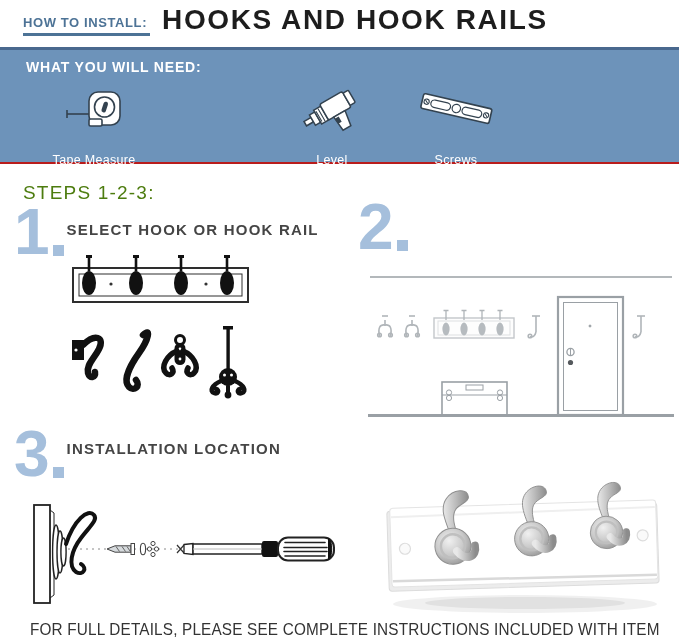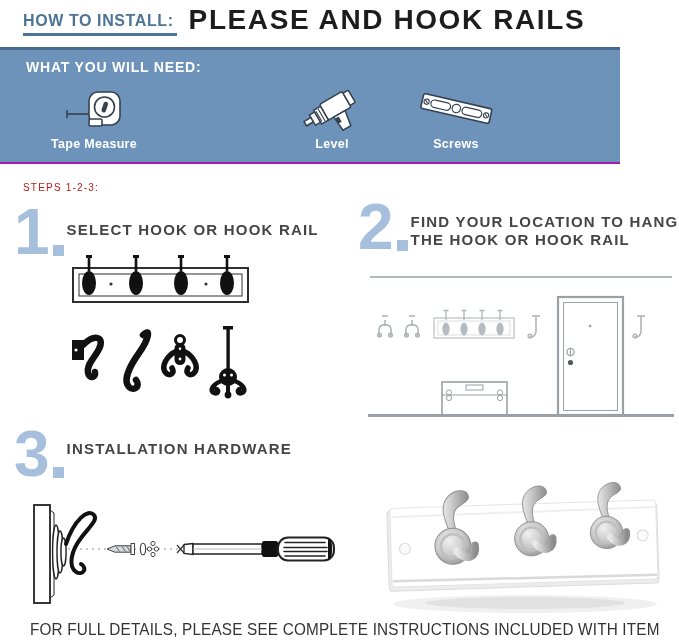--- a/index.html
+++ b/index.html
@@ -1,36 +1,36 @@
 <!DOCTYPE html>
 <html><head>
 <meta charset="utf-8">
 <style>
   html,body{margin:0;padding:0;background:#fff;}
   body{font-family:"Liberation Sans", sans-serif; -webkit-font-smoothing:antialiased;}
   #canvas{position:relative;width:679px;height:641px;background:#fff;overflow:hidden;}
 
   
   .header{position:absolute;top:6px;left:23px;display:flex;align-items:flex-end;gap:12px;}
-  .eyebrow{font-size:16px;font-weight:700;color:#4d7396;letter-spacing:.6px;
+  .eyebrow{font-size:13px;font-weight:700;color:#4d7396;letter-spacing:.6px;
            border-bottom:3px solid #4d7396;padding:0 3px 3px 0;white-space:nowrap;}
   .big-title{font-size:28px;font-weight:700;color:#1d1d1d;letter-spacing:1.6px;white-space:nowrap;line-height:1;padding-bottom:2px;}
 
   
-  .banner{position:absolute;left:0;top:47px;width:620px;height:112px;background:#6d93ba;
-          border-top:3px solid #49688e;border-bottom:2px solid #a21caf;}
+  .banner{position:absolute;left:0;top:47px;width:679px;height:112px;background:#6d93ba;
+          border-top:3px solid #49688e;border-bottom:2px solid #b91c1c;}
   .banner-title{position:absolute;left:26px;top:9px;color:#fff;font-weight:700;font-size:14px;letter-spacing:.8px;}
   .need-item{position:absolute;top:32px;width:130px;transform:translateX(-50%);text-align:center;}
   .need-icon{height:56px;display:flex;align-items:center;justify-content:center;}
-  .need-label{color:#fff;font-weight:700;font-size:12.5px;line-height:13px;letter-spacing:.3px;margin-top:0;text-align:center;}
+  .need-label{color:#fff;font-weight:400;font-size:12.5px;line-height:13px;letter-spacing:.3px;margin-top:16px;text-align:center;}
   .ni-1{left:94px;} .ni-2{left:218px;} .ni-3{left:332px;} .ni-4{left:456px;} .ni-5{left:583px;}
   .ni-5 .need-label{max-width:92px;margin-left:auto;margin-right:auto;}
 
   
-  .steps-heading{position:absolute;left:23px;top:182px;font-size:10px;color:#b91c1c;letter-spacing:1.2px;}
+  .steps-heading{position:absolute;left:23px;top:182px;font-size:19px;color:#4d7c0f;letter-spacing:1.2px;}
   .step-head{position:absolute;display:flex;align-items:flex-end;}
   .step-num{font-size:64px;font-weight:700;color:#a5bfdc;line-height:.82;letter-spacing:-2px;}
   .step-period{width:11px;height:11px;background:#a5bfdc;margin:0 0 2px 5px;flex:0 0 auto;}
   .step-label{margin:0 0 0 3px;align-self:flex-start;}
   .step-label .line{display:block;font-size:15px;font-weight:700;color:#454545;letter-spacing:1.2px;line-height:18px;}
   .sh-1{left:14px;top:206px;} .sh-1 .step-label{padding-top:15px;}
   .sh-2{left:358px;top:201px;} .sh-2 .step-label{padding-top:12px;}
   .sh-3{left:14px;top:428px;} .sh-3 .step-label{padding-top:12px;}
 
   .illus{position:absolute;}
@@ -43,21 +43,21 @@
   .footer{position:absolute;left:30px;top:620px;width:700px;font-size:17px;color:#333;
           letter-spacing:.2px;transform:scaleX(.9);transform-origin:left center;white-space:nowrap;}
 </style>
 </head>
 <body>
 
 <div id="canvas">
 
   <div class="header">
     <div class="eyebrow">HOW TO INSTALL:</div>
-    <div class="big-title">PLEASE AND HOOK RAILS</div>
+    <div class="big-title">HOOKS AND HOOK RAILS</div>
   </div>
 
   <div class="banner">
     <div class="banner-title">WHAT YOU WILL NEED:</div>
 
     <div class="need-item ni-1">
       <div class="need-icon">
         <svg width="62" height="54" viewBox="0 0 62 54">
           <g stroke="#33424f" stroke-width="1.6" fill="#fff">
             <path d="M4 31 h22" fill="none"></path>
@@ -174,24 +174,20 @@
       <path d="M166 128 C157 132, 154 138, 159 140 C163 141.5, 165 137, 161 136" fill="none" stroke="#111" stroke-width="4.5" stroke-linecap="round"></path>
       <path d="M180 128 C189 132, 192 138, 187 140 C183 141.5, 181 137, 185 136" fill="none" stroke="#111" stroke-width="4.5" stroke-linecap="round"></path>
       <path d="M173 133 L173 140" stroke="#111" stroke-width="4" stroke-linecap="round"></path>
       <circle cx="173" cy="142" r="3.4" fill="#111"></circle>
     </g>
   </svg>
 
   <div class="step-head sh-2">
     <div class="step-num">2</div>
     <div class="step-period"></div>
-    <div class="step-label">
-      <span class="line">FIND YOUR LOCATION TO HANG</span>
-      <span class="line">THE HOOK OR HOOK RAIL</span>
-    </div>
   </div>
 
   <svg class="illus illus-2" width="306" height="152" viewBox="0 0 306 152">
     <g stroke="#9aa0a5" fill="none">
       <path d="M2 9 H304" stroke-width="1.6"></path>
       <path d="M0 147.5 H306" stroke-width="3"></path>
 
       <g stroke="#b0b5b9" stroke-width="1.6">
         <g>
           <path d="M17 52 v6"></path>
@@ -259,21 +255,21 @@
             <circle cx="132" cy="130" r="2.6"></circle>
         </g>
       </g>
     </g>
   </svg>
 
   <div class="step-head sh-3">
     <div class="step-num">3</div>
     <div class="step-period"></div>
     <div class="step-label">
-      <span class="line">INSTALLATION HARDWARE</span>
+      <span class="line">INSTALLATION LOCATION</span>
     </div>
   </div>
 
   <svg class="illus illus-3" width="316" height="122" viewBox="0 0 316 122">
     <path d="M34 57 H160" stroke="#8a8a8a" stroke-width="1" stroke-dasharray="2 4" fill="none"></path>
 
     <g fill="#fff" stroke="#222">
       <rect x="12" y="13" width="16" height="98" stroke-width="1.8"></rect>
       <path d="M28 18 l4 3 v82 l-4 3" stroke-width="1" fill="none"></path>
     </g>

